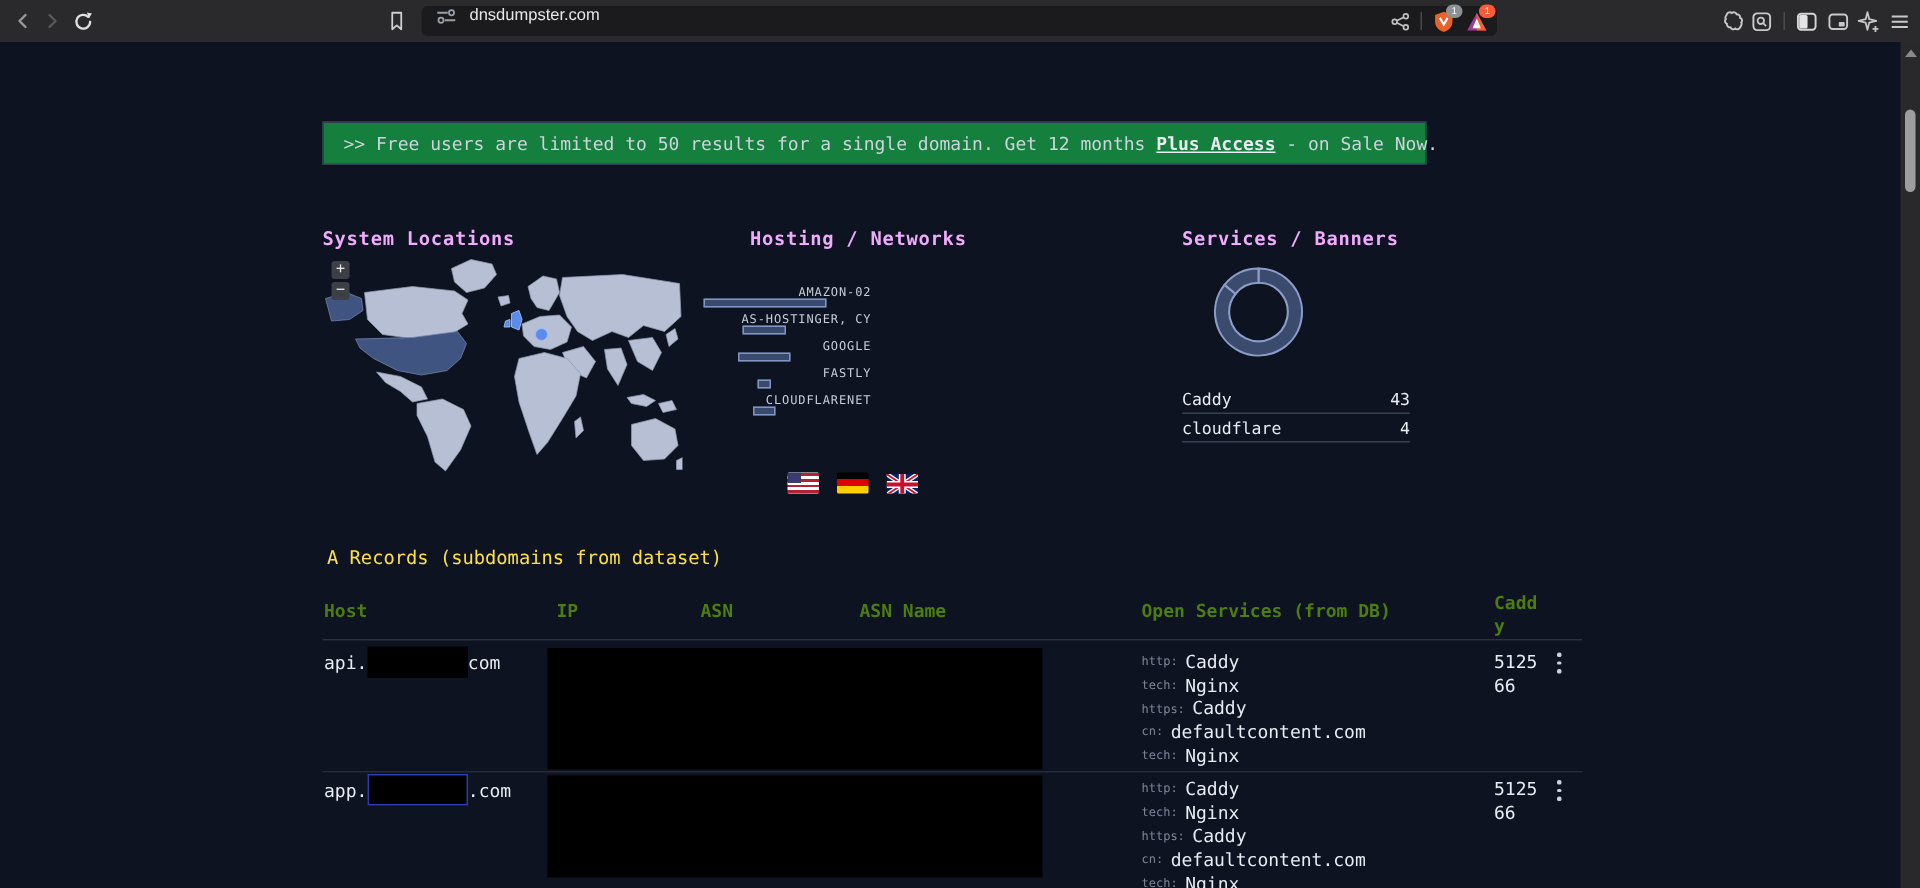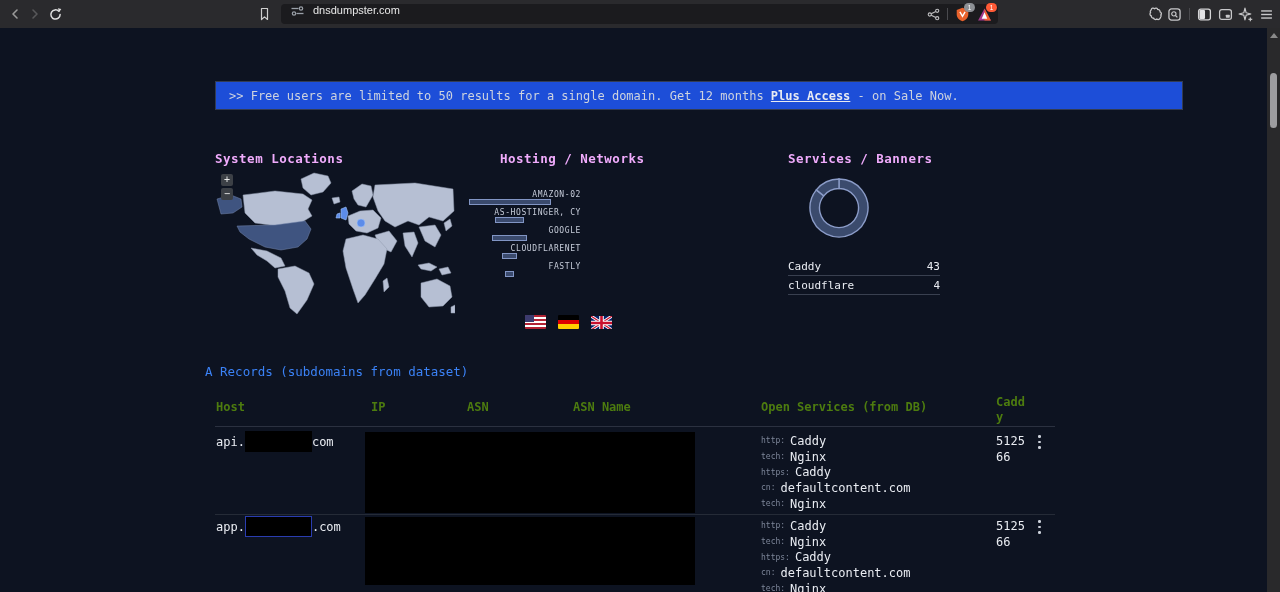--- a/index.html
+++ b/index.html
@@ -21,21 +21,21 @@
   .badge-grey{background:#8d9095;}
   .badge-orange{background:#ff5a36;}
   
   .page{position:absolute;top:28px;left:0;width:1280px;height:564px;background:#0d1321;overflow:hidden;}
   .scrollbar{position:absolute;right:0;top:0;width:13px;height:564px;background:#29292b;}
   .scroll-up{position:absolute;top:5px;left:3px;width:0;height:0;
           border-left:4px solid transparent;border-right:4px solid transparent;
           border-bottom:5px solid #8a8a8a;}
   .scroll-thumb{position:absolute;left:3px;top:45px;width:7px;height:55px;background:#9d9da0;border-radius:4px;}
   
-  .banner{position:absolute;left:215px;top:53px;width:968px;height:29px;background:#1d4ed8;
+  .banner{position:absolute;left:215px;top:53px;width:736px;height:29px;background:#15803d;
           border:1px solid #333c52;display:flex;align-items:center;padding-left:13px;box-sizing:border-box;
           font-size:12px;color:#ced3de;white-space:pre;text-align:center;}
   .banner a{color:#e8ebf2;font-weight:bold;text-decoration:underline;}
   
   .sec-title{position:absolute;top:123px;color:#f0abfc;font-size:12.5px;font-weight:bold;letter-spacing:.5px;}
   
   .map-wrap{position:absolute;left:215px;top:140px;width:240px;height:150px;}
   .map-zoom{position:absolute;left:6px;width:12px;height:12px;background:#3c4046;color:#e8e8e8;
           font-size:10px;line-height:12px;text-align:center;border-radius:2px;cursor:pointer;}
   
@@ -48,21 +48,21 @@
   .legend{position:absolute;left:788px;top:229px;width:152px;}
   .legend-row{display:flex;justify-content:space-between;align-items:center;height:18px;
           border-bottom:1px solid #394050;color:#e9ecf2;font-size:11px;}
   
   .flags{position:absolute;left:525px;top:287px;display:flex;gap:12px;}
   .flag{width:21px;height:14px;position:relative;overflow:hidden;border-radius:1px;}
   .flag-us{background:repeating-linear-gradient(#b22234 0 2px,#fff 2px 4px);}
   .flag-us .canton{position:absolute;left:0;top:0;width:9px;height:7px;background:#3c3b6e;}
   .flag-de{background:linear-gradient(#000 0 33%,#dd0000 33% 66%,#ffce00 66% 100%);}
   
-  .a-title{position:absolute;left:205px;top:336px;color:#3b82f6;font-size:12.5px;}
+  .a-title{position:absolute;left:218px;top:336px;color:#fde047;font-size:12.5px;}
   .th{position:absolute;top:372px;color:#4d7c0f;font-size:12px;font-weight:bold;}
   .th-revip{width:32px;word-break:break-all;line-height:15px;top:367px;}
   .thead-line{position:absolute;left:215px;top:398px;width:840px;height:1px;background:#2b3140;}
   .row-divider{position:absolute;left:215px;top:486px;width:840px;height:1px;background:#252b37;}
   .host-cell{position:absolute;left:216px;display:flex;align-items:center;height:21px;
           color:#e9ecf2;font-size:12px;}
   .host-redact{width:67px;height:21px;background:#000;}
   .host-redact.blue{border:1px solid #2a3db0;box-sizing:border-box;}
   .big-redact{position:absolute;left:365px;width:330px;background:#000;}
   .svc-list{position:absolute;left:761px;}
@@ -225,26 +225,26 @@
       </div>
       <div class="bar-row">
         <span class="bar-label">AS-HOSTINGER, CY</span>
         <div class="bar" style="width: 27px; background: rgb(58, 74, 109); border-color: rgb(129, 149, 196);"></div>
       </div>
       <div class="bar-row">
         <span class="bar-label">GOOGLE</span>
         <div class="bar" style="width: 33px; background: rgb(58, 74, 109); border-color: rgb(129, 149, 196);"></div>
       </div>
       <div class="bar-row">
+        <span class="bar-label">FASTLY</span>
+        <div class="bar" style="width: 7px; background: rgb(58, 74, 109); border-color: rgb(129, 149, 196);"></div>
+      </div>
+      <div class="bar-row">
         <span class="bar-label">CLOUDFLARENET</span>
         <div class="bar" style="width: 13px; background: rgb(58, 74, 109); border-color: rgb(129, 149, 196);"></div>
-      </div>
-      <div class="bar-row">
-        <span class="bar-label">FASTLY</span>
-        <div class="bar" style="width: 7px; background: rgb(58, 74, 109); border-color: rgb(129, 149, 196);"></div>
       </div>
     </div>
 
   <svg class="donut" width="62" height="62" viewBox="0 0 62 62">
       <path d="M31 2 A29 29 0 1 1 8.326887008427132 12.918795746096734 L15.754286091873416 18.8419488637547 A19.5 19.5 0 1 0 31 11.5 Z" fill="#3b4b6d" stroke="#8b9cc8" stroke-width="1.4"></path>
       <path d="M8.326887008427132 12.918795746096734 A29 29 0 0 1 30.999999999999996 2 L30.999999999999996 11.5 A19.5 19.5 0 0 0 15.754286091873416 18.8419488637547 Z" fill="#3b4b6d" stroke="#8b9cc8" stroke-width="1.4"></path>
     </svg>
 
   <div class="legend">
       <div class="legend-row">

